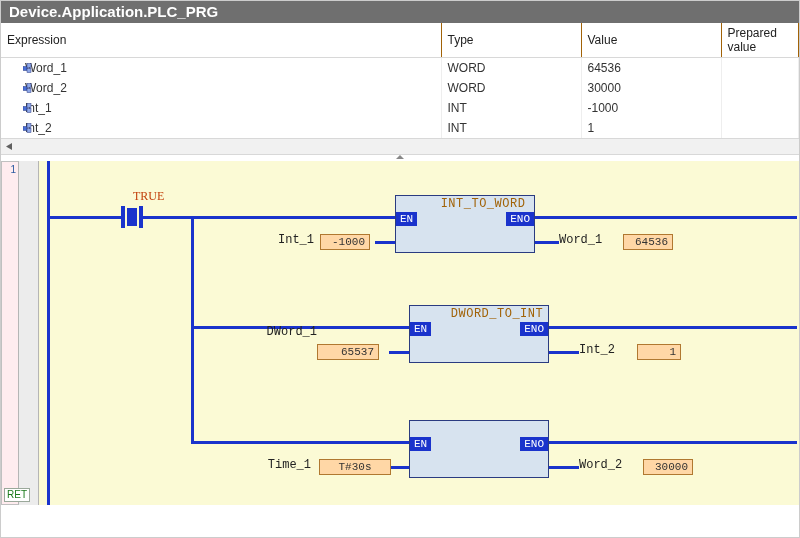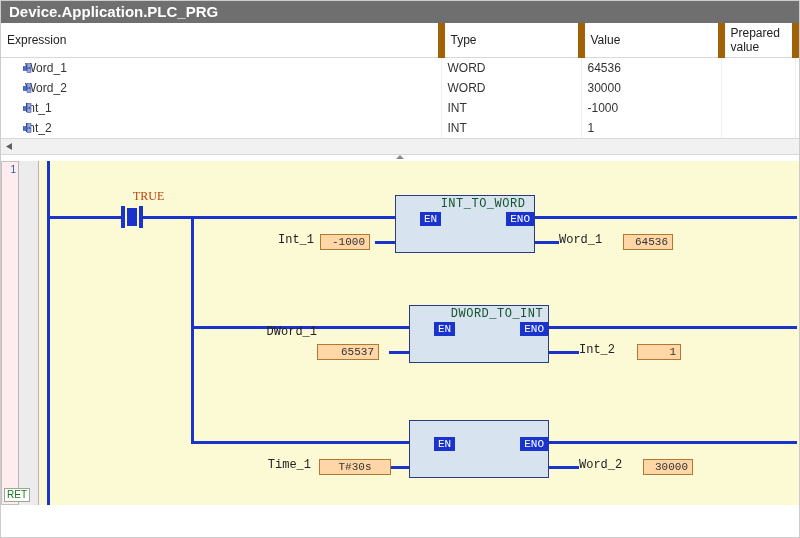--- a/index.html
+++ b/index.html
@@ -25,21 +25,21 @@
   }
   .grid {
     width: 100%;
     border-collapse: collapse;
   }
   .grid th {
     text-align: left;
     font-weight: normal;
     font-size: 12px;
     padding: 3px 6px;
-    border-right: 7px solid #a16207;
+    border-right: 1px solid #a16207;
     border-bottom: 1px solid #d8d8d8;
     background: #fff;
     color: #222;
   }
   .grid td {
     padding: 2px 6px;
     height: 20px;
     border-right: 1px solid #eee;
     font-size: 12px;
     color: #333;
@@ -165,34 +165,33 @@
   .fblock {
     position: absolute;
     background: #d7e3ef;
     border: 1px solid #2a3b80;
     box-shadow: 0 0 0 0 transparent;
   }
   .fblock .title {
     font-family: "Consolas","Courier New",monospace;
     font-size: 12px;
     text-align: center;
-    color: #14532d;
+    color: #a16207;
     padding: 1px 4px;
     letter-spacing: 0.5px;
     margin-left: 36px;
   }
   .fblock .port {
     position: absolute;
     font-family: "Consolas","Courier New",monospace;
     font-size: 11px;
     color: #fff;
     background: #1a33cc;
     padding: 0 4px;
     line-height: 14px;
-    margin-left: 24px;
   }
   .var-label {
     position: absolute;
     font-family: "Consolas","Courier New",monospace;
     font-size: 12px;
     color: #222;
     text-align: right;
   }
   .val-box {
     position: absolute;

